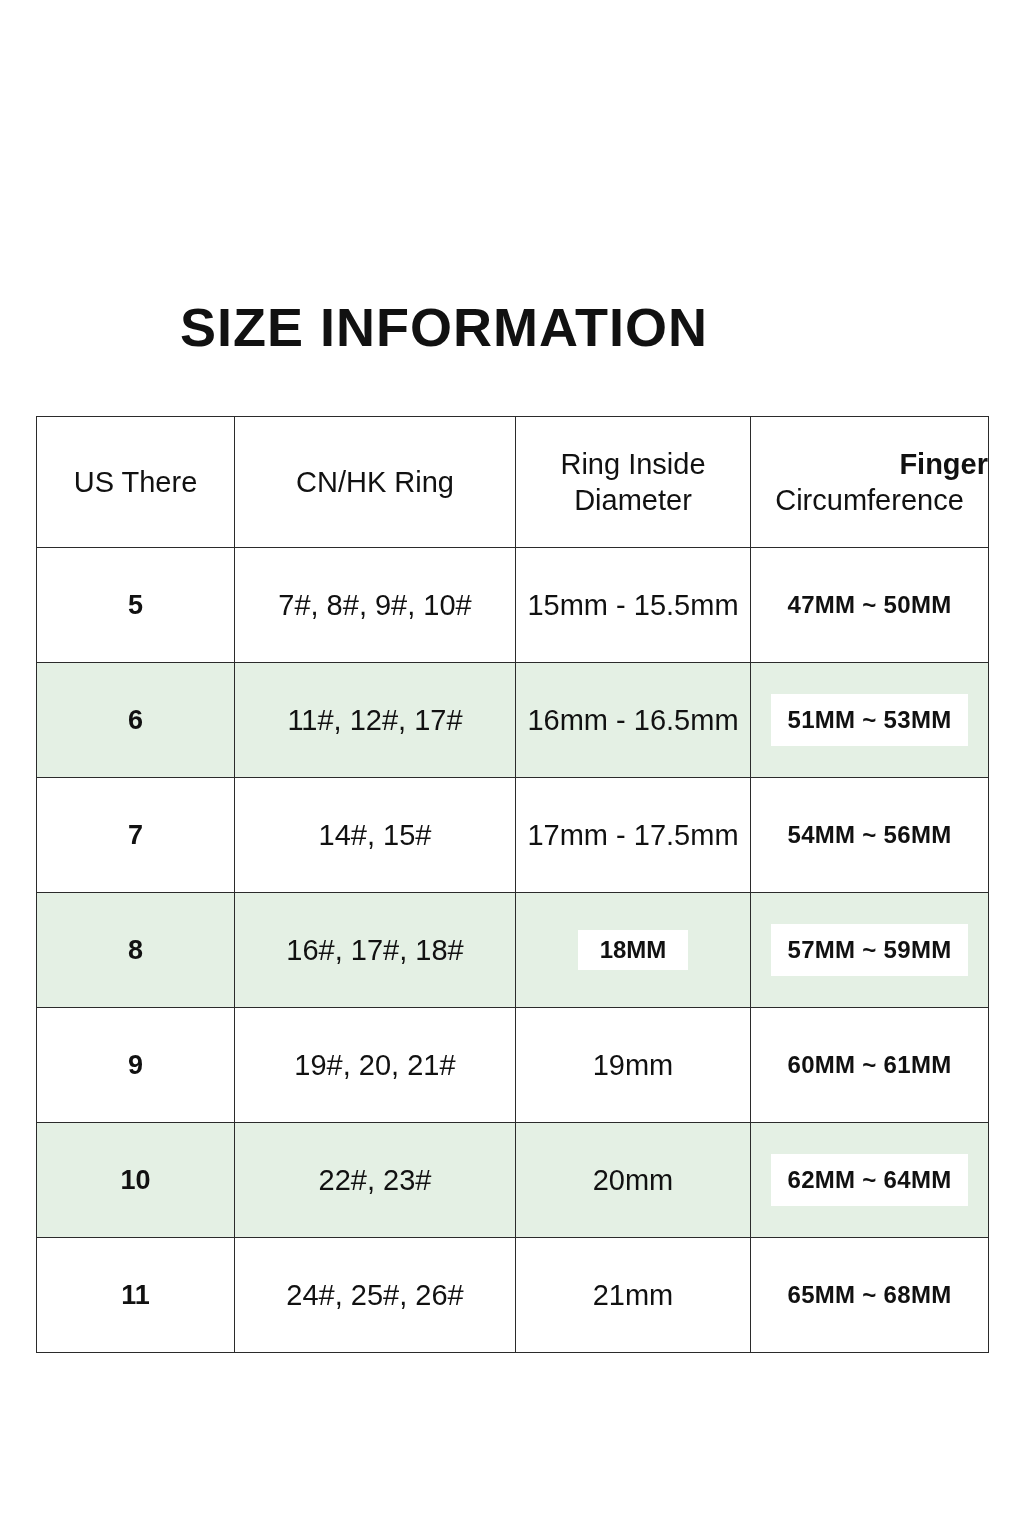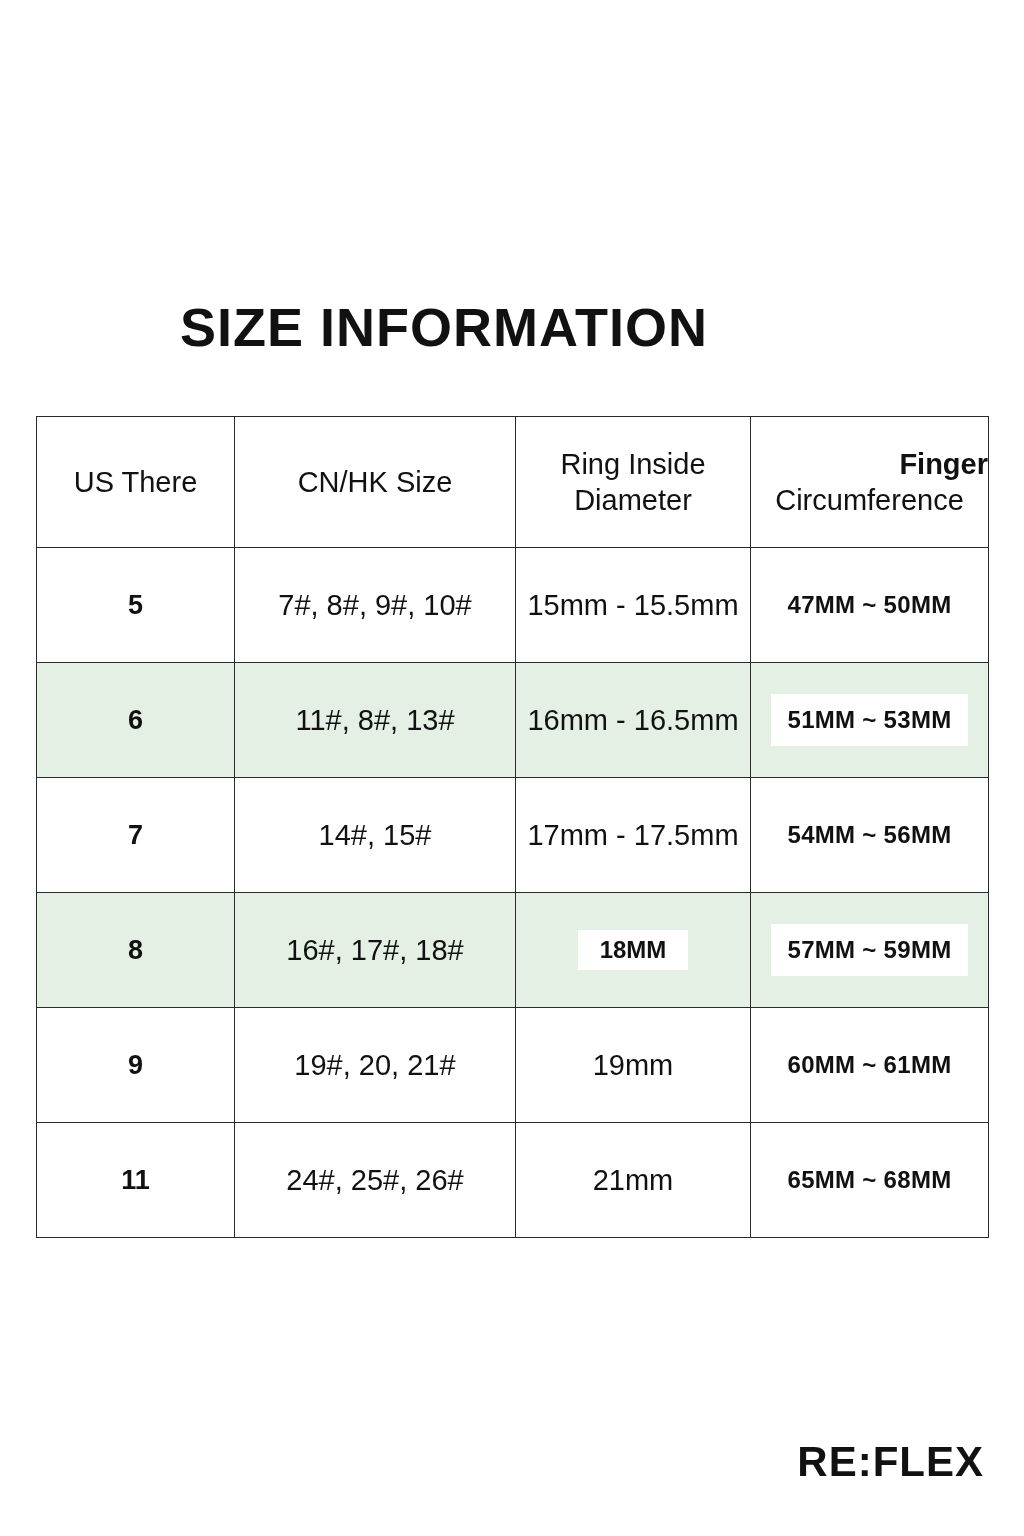--- a/index.html
+++ b/index.html
@@ -133,38 +133,38 @@
   <table class="size-table">
     <colgroup>
       <col class="c1">
         <col class="c2">
         <col class="c3">
         <col class="c4">
     </colgroup>
     <thead>
       <tr>
         <th>US There</th>
-        <th>CN/HK Size</th>
+        <th>CN/HK Ring</th>
         <th>Ring Inside Diameter</th>
         <th class="finger-head">
           <span class="fh-top">Finger</span>
           <span class="fh-bot">Circumference</span>
         </th>
       </tr>
     </thead>
     <tbody>
       <tr>
         <td class="us">5</td>
         <td>7#, 8#, 9#, 10#</td>
         <td>15mm - 15.5mm</td>
         <td><span class="hl wide">47MM ~ 50MM</span></td>
       </tr>
       <tr class="shaded">
         <td class="us">6</td>
-        <td>11#, 8#, 13#</td>
+        <td>11#, 12#, 17#</td>
         <td>16mm - 16.5mm</td>
         <td><span class="hl wide">51MM ~ 53MM</span></td>
       </tr>
       <tr>
         <td class="us">7</td>
         <td>14#, 15#</td>
         <td>17mm - 17.5mm</td>
         <td><span class="hl wide">54MM ~ 56MM</span></td>
       </tr>
       <tr class="shaded">
@@ -172,24 +172,29 @@
         <td>16#, 17#, 18#</td>
         <td><span class="dia-hl">18MM</span></td>
         <td><span class="hl wide">57MM ~ 59MM</span></td>
       </tr>
       <tr>
         <td class="us">9</td>
         <td>19#, 20, 21#</td>
         <td>19mm</td>
         <td><span class="hl wide">60MM ~ 61MM</span></td>
       </tr>
+      <tr class="shaded">
+        <td class="us">10</td>
+        <td>22#, 23#</td>
+        <td>20mm</td>
+        <td><span class="hl wide">62MM ~ 64MM</span></td>
+      </tr>
       <tr>
         <td class="us">11</td>
         <td>24#, 25#, 26#</td>
         <td>21mm</td>
         <td><span class="hl wide">65MM ~ 68MM</span></td>
       </tr>
     </tbody>
   </table>
 
-  <div class="brand">RE:FLEX</div>
 
 </div>
 
 </body></html>

